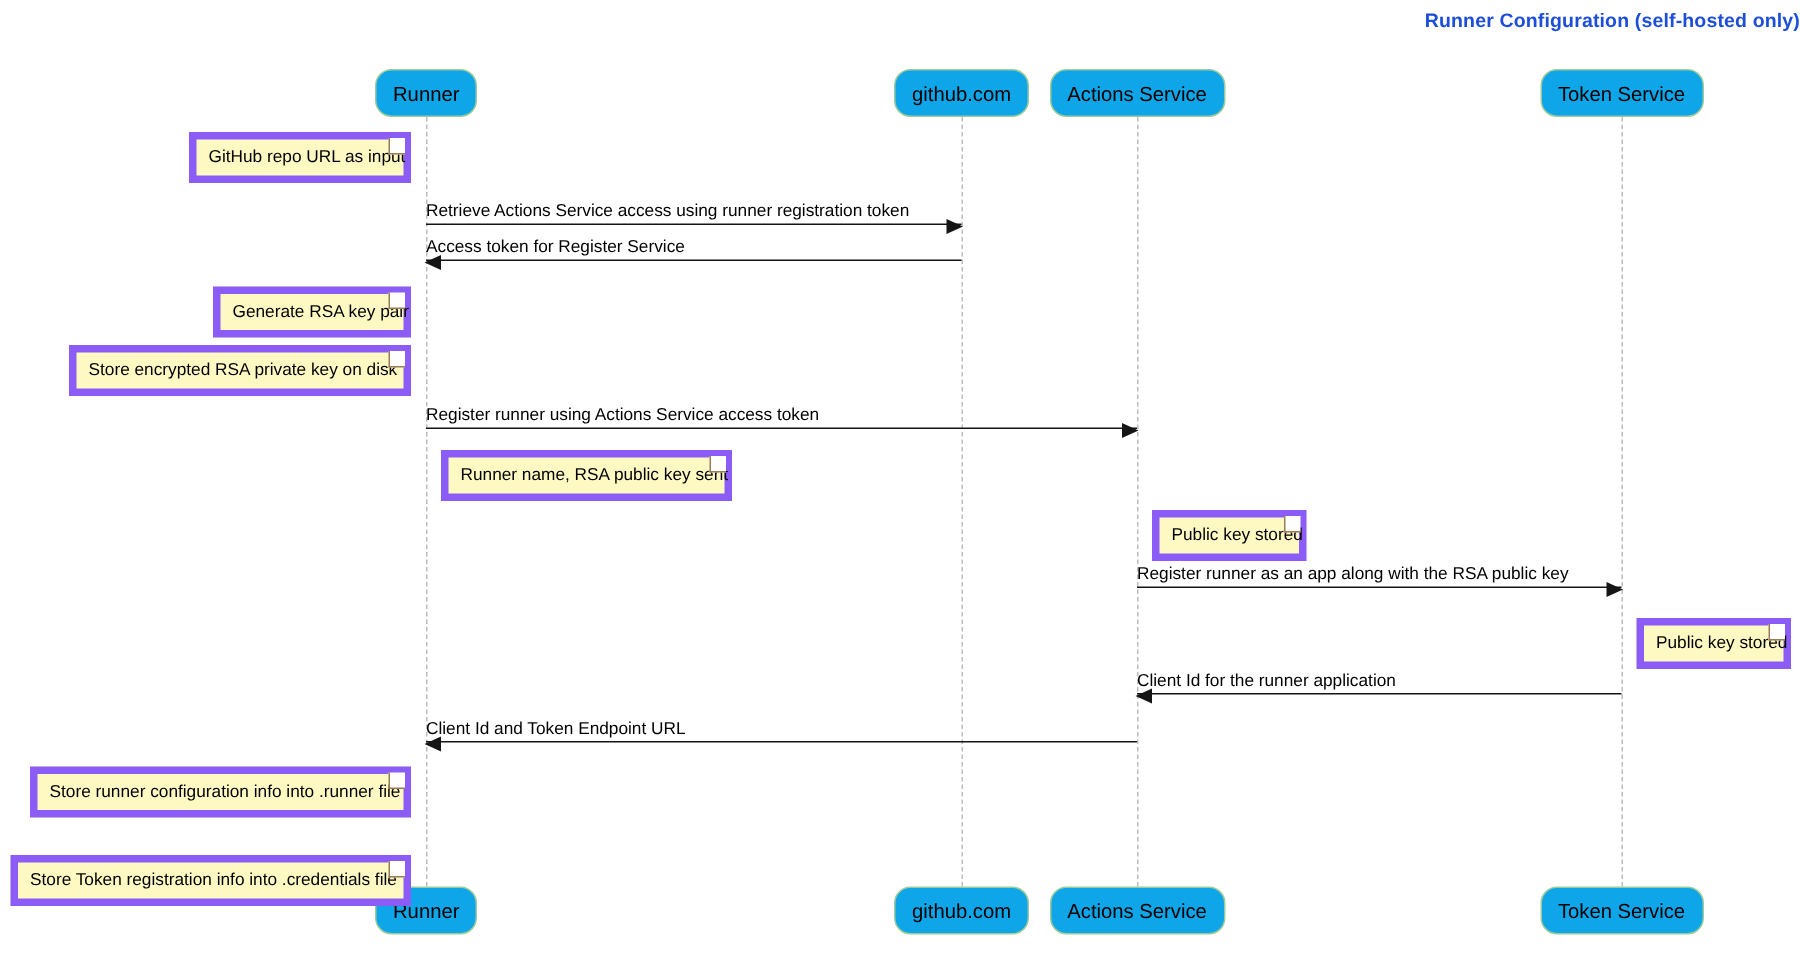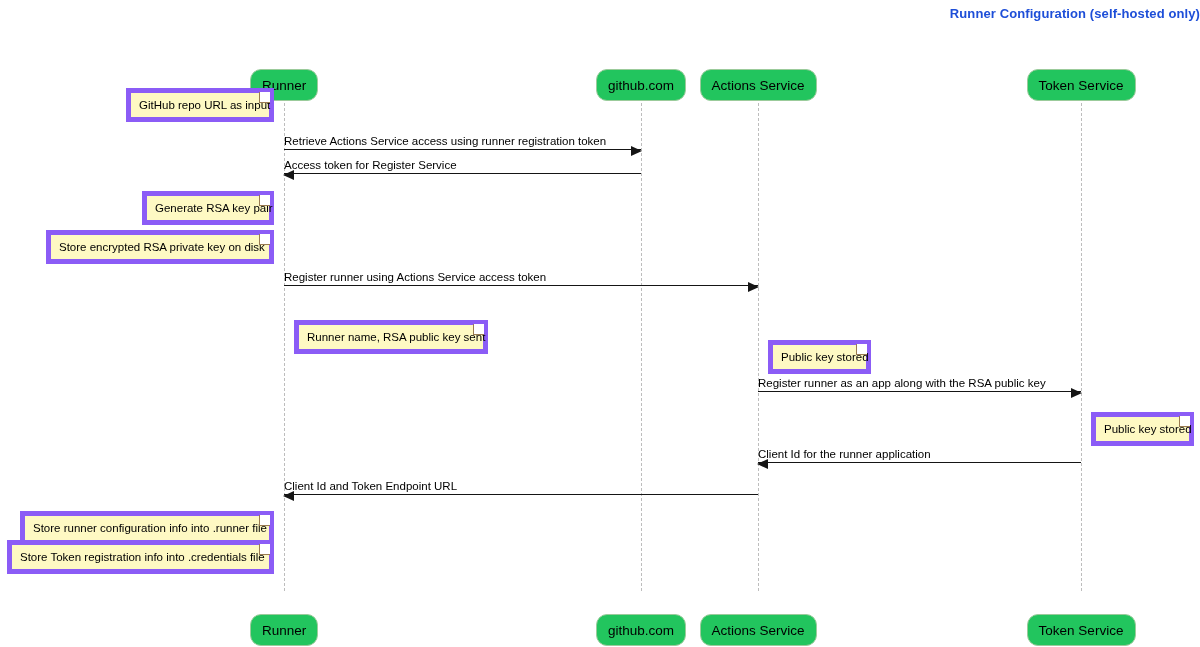--- a/index.html
+++ b/index.html
@@ -32,30 +32,29 @@
     width: 1px;
     border-left: 1px dashed #bdbdbd;
     top: 78px;
     height: 513px;
   }
   
   .participant {
     position: absolute;
     height: 32px;
     line-height: 32px;
-    background: #22c55e;
+    background: #0ea5e9;
     border: 1px solid #9bcb9b;
     border-radius: 11px;
     text-align: center;
     font-size: 13.5px;
     color: #000000;
     white-space: nowrap;
     box-sizing: border-box;
     padding: 0 11px;
-    margin-top: 23px;
   }
   
   .note {
     position: absolute;
     background: #fef9c3;
     border: 5px solid #8b5cf6;
     box-sizing: border-box;
     font-size: 11.5px;
     color: #000000;
     white-space: nowrap;
@@ -165,20 +164,20 @@
       <div class="msg to-left" style="left: 284px; width: 474px; top: 473px;">
         <div class="line"></div>
         <div class="head"></div>
         <div class="label">Client Id and Token Endpoint URL</div>
       </div>
     </div>
   <div id="notes">
       <div class="note" style="left: 126px; top: 88px; width: 148px;"><span>GitHub repo URL as input</span><span class="fold"></span></div>
       <div class="note" style="left: 142px; top: 191px; width: 132px;"><span>Generate RSA key pair</span><span class="fold"></span></div>
       <div class="note" style="left: 46px; top: 230px; width: 228px;"><span>Store encrypted RSA private key on disk</span><span class="fold"></span></div>
-      <div class="note" style="left: 294px; top: 300px; width: 194px; margin-top: 20px;"><span>Runner name, RSA public key sent</span><span class="fold"></span></div>
+      <div class="note" style="left: 294px; top: 300px; width: 194px;"><span>Runner name, RSA public key sent</span><span class="fold"></span></div>
       <div class="note" style="left: 768px; top: 340px; width: 103px;"><span>Public key stored</span><span class="fold"></span></div>
       <div class="note" style="left: 1091px; top: 412px; width: 103px;"><span>Public key stored</span><span class="fold"></span></div>
       <div class="note" style="left: 20px; top: 511px; width: 254px;"><span>Store runner configuration info into .runner file</span><span class="fold"></span></div>
-      <div class="note" style="left: 7px; top: 540px; width: 267px;"><span>Store Token registration info into .credentials file</span><span class="fold"></span></div>
+      <div class="note" style="left: 7px; top: 570px; width: 267px;"><span>Store Token registration info into .credentials file</span><span class="fold"></span></div>
     </div>
 
 </div>
 
 </body></html>

